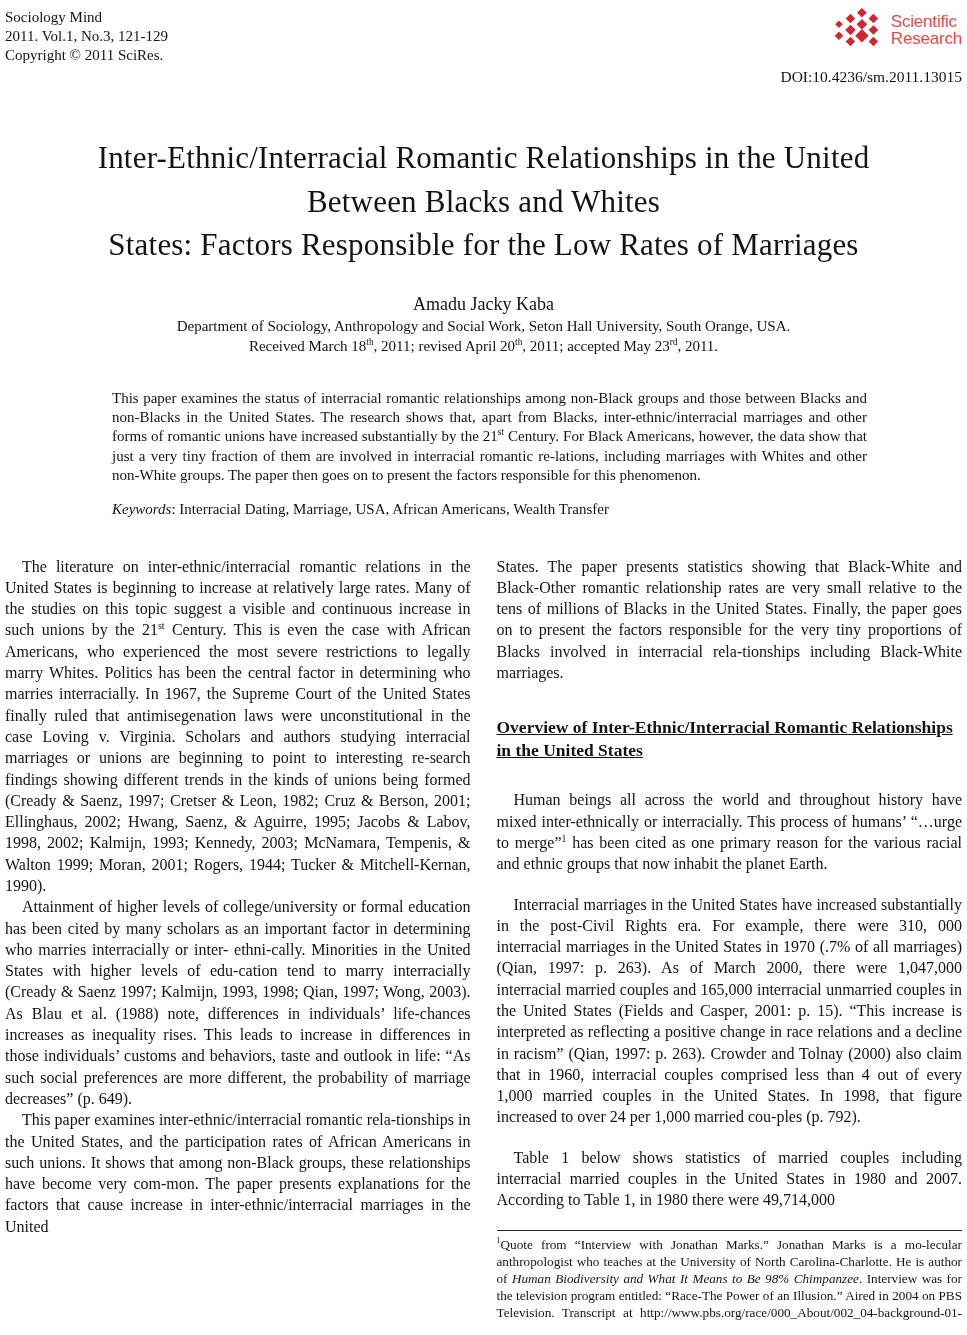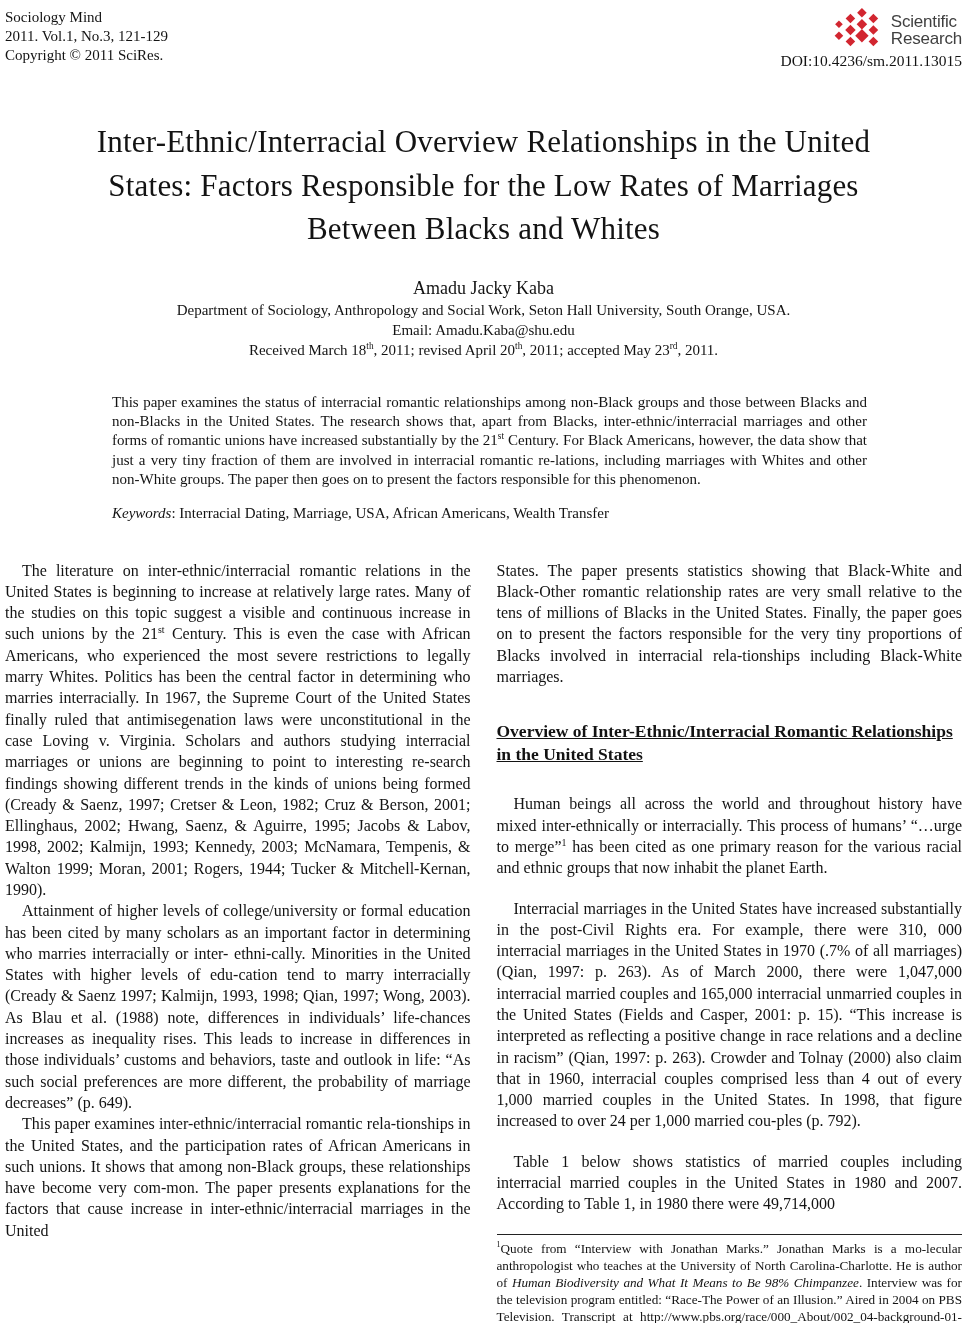--- a/index.html
+++ b/index.html
@@ -6,22 +6,22 @@
   html,body { background:#fff; }
   body { width:967px; height:1335px; overflow:hidden; color:#131313;
          font-family:"Liberation Serif", serif; }
   .page { width:967px; height:1335px; padding:8px 5px 12px 5px; display:flex; flex-direction:column; overflow:hidden;border-radius:14px; }
 
   
   .masthead { display:flex; justify-content:space-between; align-items:flex-start; }
   .mast-left { font-size:15px; line-height:19px; }
   .mast-right { display:flex; flex-direction:column; align-items:flex-end; }
   .logo-row { display:flex; align-items:center; gap:5px; }
-  .logo-text { font-family:"Liberation Sans", sans-serif; font-size:17px; line-height:17px; color:#404040; letter-spacing:-0.2px; }
-  .doi { font-size:15.5px; margin-top:0; }
+  .logo-text { font-family:"Liberation Sans", sans-serif; font-size:17px; line-height:17px; color:#ef4444; letter-spacing:-0.2px; }
+  .doi { font-size:15.5px; margin-top:16px; }
 
   
   .title-block { margin-top:50px; text-align:center; font-size:31px; line-height:43.5px; letter-spacing:0.2px; }
   .byline { margin-top:25px; text-align:center; }
   .author { font-size:18px; line-height:24px; }
   .affiliation, .email, .received { font-size:15px; line-height:20px; }
   .sup { font-size:62%; vertical-align:super; line-height:0;margin-top:8px; }
 
   
   .abstract { margin:33px 95px 0 107px; font-size:15px; line-height:19.4px; text-align:justify; }
@@ -73,29 +73,28 @@
         <div class="logo-text">
           <div>Scientific</div>
           <div>Research</div>
         </div>
       </div>
       <div class="doi">DOI:10.4236/sm.2011.13015</div>
     </div>
   </header>
 
   <section class="title-block">
-    <div>Inter-Ethnic/Interracial Overview Relationships in the United</div>
+    <div>Inter-Ethnic/Interracial Romantic Relationships in the United</div>
+    <div>Between Blacks and Whites</div>
     <div>States: Factors Responsible for the Low Rates of Marriages</div>
-    <div>Between Blacks and Whites</div>
   </section>
 
   <section class="byline">
     <div class="author">Amadu Jacky Kaba</div>
     <div class="affiliation">Department of Sociology, Anthropology and Social Work, Seton Hall University, South Orange, USA.</div>
-    <div class="email">Email: Amadu.Kaba@shu.edu</div>
     <div class="received"><span>Received March 18</span><span class="sup">th</span><span>, 2011; revised April 20</span><span class="sup">th</span><span>, 2011; accepted May 23</span><span class="sup">rd</span><span>, 2011.</span></div>
   </section>
 
   <section class="abstract"><span>This paper examines the status of interracial romantic relationships among non-Black groups and those between Blacks and non-Blacks in the United States. The research shows that, apart from Blacks, inter-ethnic/interracial marriages and other forms of romantic unions have increased substantially by the 21</span><span class="sup">st</span><span> Century. For Black Americans, however, the data show that just a very tiny fraction of them are involved in interracial romantic re-lations, including marriages with Whites and other non-White groups. The paper then goes on to present the factors responsible for this phenomenon.</span></section>
 
   <section class="keywords"><span class="kw-label">Keywords</span><span>: Interracial Dating, Marriage, USA, African Americans, Wealth Transfer</span></section>
 
   <main class="columns">
 
     <div class="col col-left">

